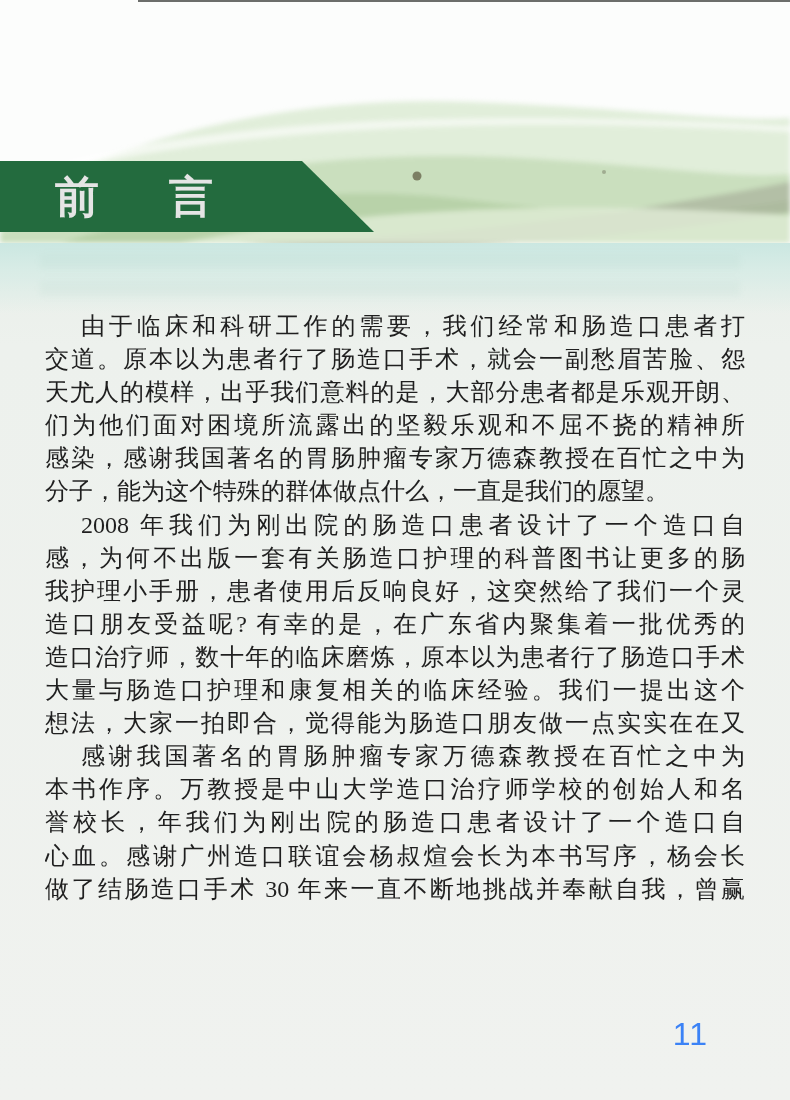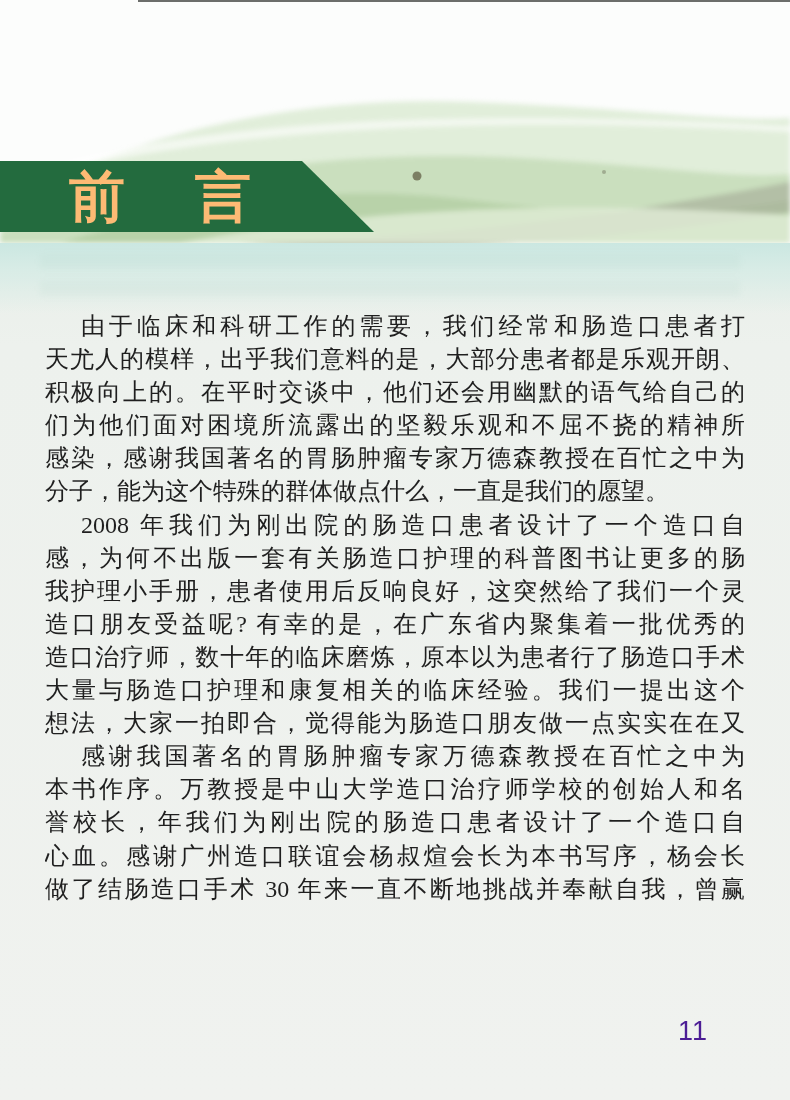--- a/index.html
+++ b/index.html
@@ -15,25 +15,25 @@
     background: #2f302e; opacity: .7;
   }
   .header-art { position: absolute; top: 0; left: 0; }
   .banner {
     position: absolute; top: 161px; left: 0; width: 378px; height: 71px;
     background: #236b3e;
     clip-path: polygon(0 0, 302px 0, 374px 71px, 0 71px);
   }
   .banner-title {
     display: block;
-    padding-left: 69px;
+    padding-left: 55px;
     line-height: 71px;
-    font-size: 56px;
+    font-size: 44px;
     letter-spacing: 70px;
-    color: #fdba74;
+    color: #e5e5e5;
     font-weight: bold;
     font-family: "Liberation Sans", "DejaVu Sans", sans-serif;
     white-space: nowrap;
   }
   .teal-band {
     position: absolute; top: 243px; left: 0; width: 790px; height: 70px;
     background: linear-gradient(180deg, #cbe7e1 0%, #d8ece6 38%, rgba(238,242,238,0) 100%);
   }
   .body-bg {
     position: absolute; top: 243px; left: 0; width: 790px; height: 857px;
@@ -52,21 +52,21 @@
   .line {
     text-align: justify;
     text-align-last: justify;
     overflow: hidden;
     height: 33.1px;
   }
   .line.indent { padding-left: 36px; }
   .line.short { text-align-last: left; }
   .page-number {
     position: absolute; top: 1016px; right: 82px;
-    font-size: 27px; color: #4c1d95; letter-spacing: 1px;
+    font-size: 32px; color: #3b82f6; letter-spacing: 1px;
     font-family: "Liberation Sans", "DejaVu Sans", sans-serif;
   }
 </style>
 </head>
 <body>
 
 <div class="page">
 
   <svg class="header-art" width="790" height="243" viewBox="0 0 790 243">
     <g style="filter: blur(2.5px);">
@@ -87,22 +87,22 @@
   <div class="teal-band"></div>
   <div class="ghost-line ghost-1"></div>
   <div class="ghost-line ghost-2"></div>
 
   <div class="banner">
     <span class="banner-title">前言</span>
   </div>
 
   <div class="text-block">
     <div class="line indent">由于临床和科研工作的需要，我们经常和肠造口患者打</div>
+    <div class="line">交道。原本以为患者行了肠造口手术，就会一副愁眉苦脸、怨</div>
     <div class="line">天尤人的模样，出乎我们意料的是，大部分患者都是乐观开朗、</div>
-    <div class="line">积极向上的。在平时交谈中，他们还会用幽默的语气给自己的</div>
     <div class="line">们为他们面对困境所流露出的坚毅乐观和不屈不挠的精神所</div>
     <div class="line">感染，感谢我国著名的胃肠肿瘤专家万德森教授在百忙之中为</div>
     <div class="line short">分子，能为这个特殊的群体做点什么，一直是我们的愿望。</div>
 
     <div class="line indent">2008 年我们为刚出院的肠造口患者设计了一个造口自</div>
     <div class="line">感，为何不出版一套有关肠造口护理的科普图书让更多的肠</div>
     <div class="line">我护理小手册，患者使用后反响良好，这突然给了我们一个灵</div>
     <div class="line">造口朋友受益呢? 有幸的是，在广东省内聚集着一批优秀的</div>
     <div class="line">造口治疗师，数十年的临床磨炼，原本以为患者行了肠造口手术</div>
     <div class="line">大量与肠造口护理和康复相关的临床经验。我们一提出这个</div>

